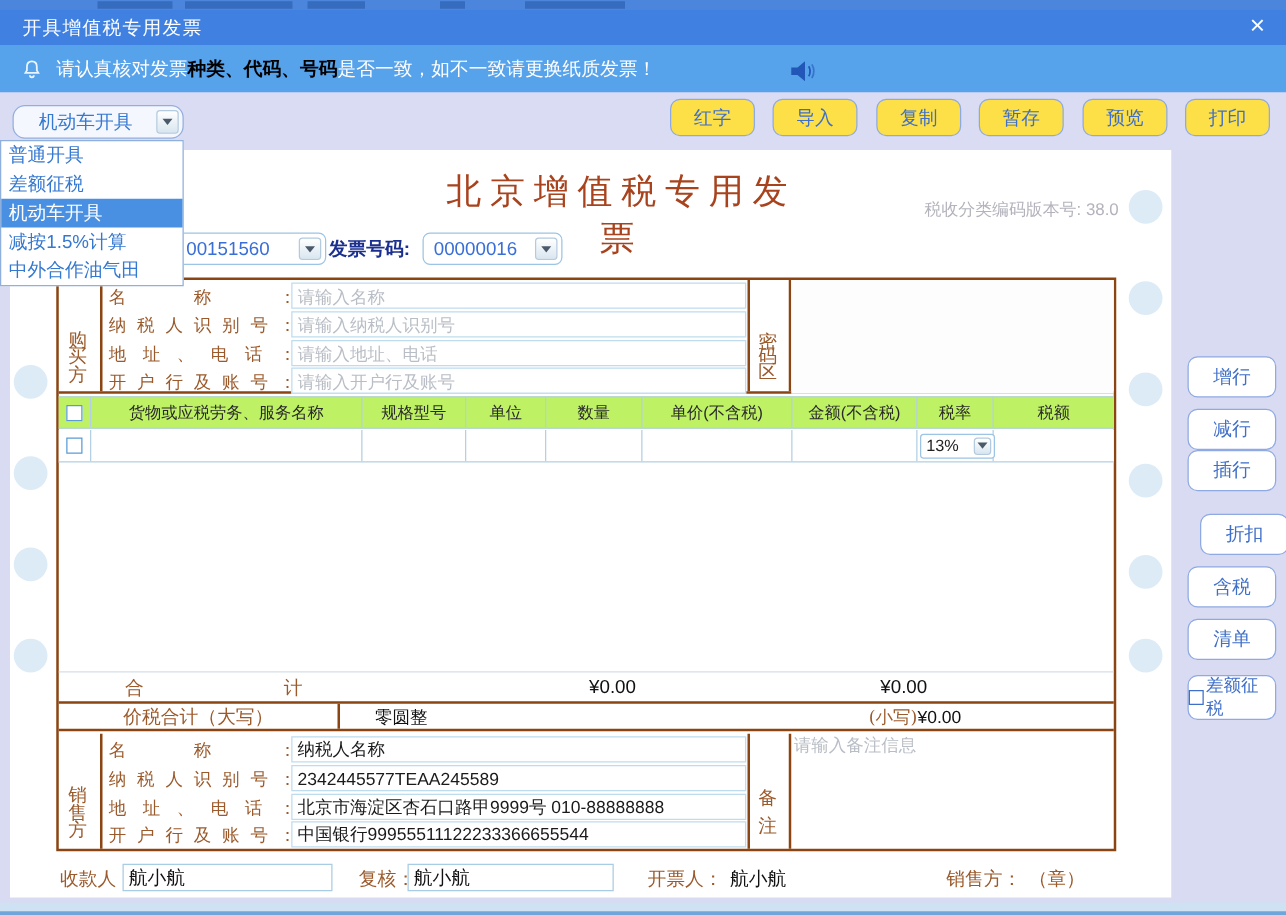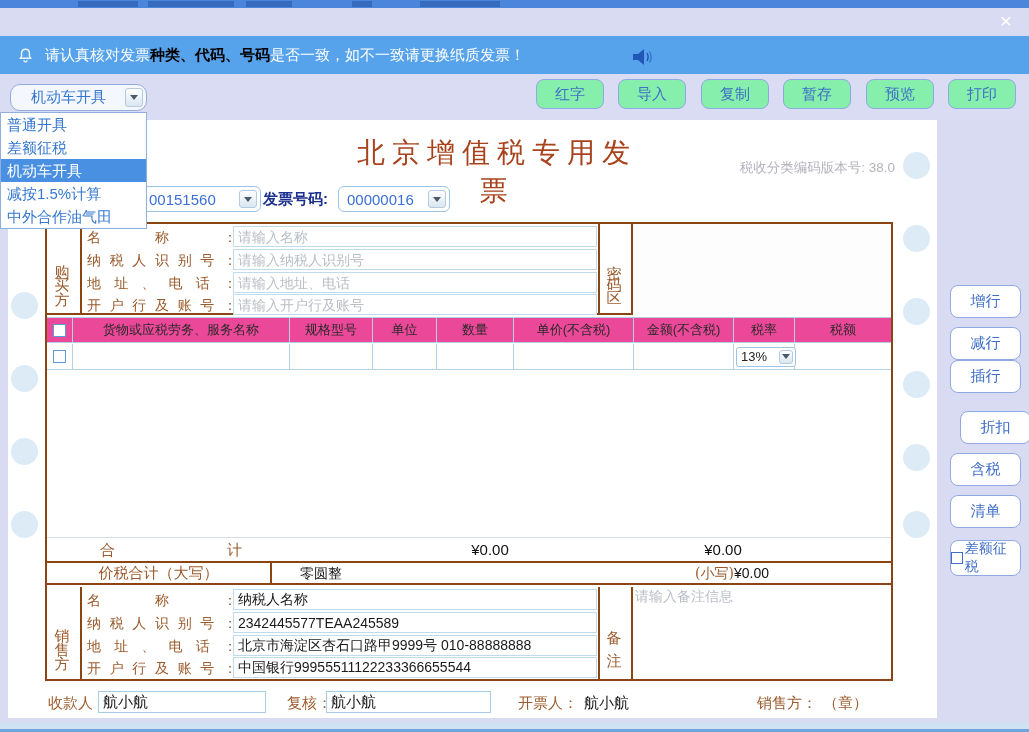--- a/index.html
+++ b/index.html
@@ -19,21 +19,21 @@
                line-height:22px; text-align:center; cursor:pointer; }
 
   
   .noticebar { left:0; top:36px; width:1029px; height:38px; background:#57a3eb; display:flex; align-items:center; }
   .noticebar .ntext { color:#fff; font-size:15px; margin-left:10px; }
   .noticebar .nred { color:#000000;font-weight:bold; }
   .bell { margin-left:16px; }
 
   
   .toolbar { left:0; top:74px; width:1029px; height:46px; background:#dadcf3; }
-  .btn { position:absolute; height:30px; width:68px; background:#86efac; border:1px solid #8fa9e2; border-radius:8px;
+  .btn { position:absolute; height:30px; width:68px; background:#fde047; border:1px solid #8fa9e2; border-radius:8px;
          color:#3f6fc8; font-size:15px; display:flex; align-items:center; justify-content:center; cursor:pointer; }
   .mode-select { position:absolute; left:10px; top:84px; width:137px; height:27px; background:#f4f7fd;
                  border:1px solid #93aede; border-radius:10px; display:flex; align-items:center; cursor:pointer; }
   .mode-select .val { color:#3578d0; font-size:15px; margin-left:20px; }
   .arrow-box { position:absolute; right:3px; top:3px; bottom:3px; width:18px; border:1px solid #b4cade;
                border-radius:3px; background:linear-gradient(#ffffff,#d9e6f0); display:flex; align-items:center; justify-content:center; }
   .chev { width:0; height:0; border-left:4px solid transparent; border-right:4px solid transparent; border-top:5px solid #4a5a6a; }
 
   
   .dd-list { left:0; top:112px; width:147px; background:#fff; border:1px solid #8fb0dc; z-index:30; }
@@ -62,21 +62,21 @@
             color:#9b5a2b; font-family:"DejaVu Serif", serif; font-size:15px; }
   .sec-buyer { position:absolute; left:0; top:0; width:844px; height:91px; border-bottom:2px solid #8a4513; }
   .vline { position:absolute; top:0; bottom:0; width:2px; background:#8a4513; }
   .frow-label { position:absolute; width:150px; text-align:justify; text-align-last:justify;
                 font-size:14px; color:#9b5a2b; font-family:"DejaVu Serif", serif; }
   .finput { position:absolute; left:186px; width:364px; height:21px; border:1px solid #bfdcee; font-size:14px;
             color:#1a1a1a; padding:0 4px; font-family:"Liberation Sans", sans-serif; }
   .finput::placeholder, .remark-ta::placeholder { color:#b9bec6; }
 
   
-  .tbl-head { position:absolute; left:0; top:93px; width:844px; height:26px; background:#ec4899; display:flex;
+  .tbl-head { position:absolute; left:0; top:93px; width:844px; height:26px; background:#bef264; display:flex;
               border-top:1px solid #b4d0e4; border-bottom:1px solid #b4d0e4; }
   .tbl-row  { position:absolute; left:0; top:120px; width:844px; height:26px; background:#fff; display:flex;
               border-bottom:1px solid #b4d0e4; }
   .cell { border-right:1px solid #b4d0e4; height:100%; display:flex; align-items:center; justify-content:center;
           font-size:13px; color:#2a2a2a; }
   .cell:last-child { border-right:none; }
   .cb { width:13px; height:13px; border:1px solid #5b9bd5; background:#fff; cursor:pointer; }
 
   
   .total-row { position:absolute; left:0; top:313px; width:844px; height:24px; border-top:1px solid #d4dfe8; }
@@ -113,20 +113,23 @@
 <div class="screen">
 
   <div class="abs top-strip">
     <i style="left:78px;width:60px;"></i>
       <i style="left:148px;width:86px;"></i>
     <i style="left:246px;width:46px;"></i>
       <i style="left:352px;width:20px;"></i>
     <i style="left:420px;width:80px;"></i>
   </div>
 
+  <div class="abs titlebar">
+    <span class="title">开具增值税专用发票</span>
+  </div>
   <div class="abs close-btn">×</div>
 
   <div class="abs noticebar">
     <svg class="bell" width="19" height="19" viewBox="0 0 24 24" fill="none" stroke="#eaf4ff" stroke-width="1.8">
       <path d="M12 4 C8.5 4 7 6.5 7 9.5 L7 13 L5.5 15.5 L18.5 15.5 L17 13 L17 9.5 C17 6.5 15.5 4 12 4 Z"></path>
       <path d="M10 18 a2 2 0 0 0 4 0"></path>
     </svg>
     <span class="ntext"><span>请认真核对发票</span><span class="nred">种类、代码、号码</span><span>是否一致，如不一致请更换纸质发票！</span></span>
   </div>
   <svg class="abs" style="left:630px;top:47px;" width="24" height="20" viewBox="0 0 24 20">

